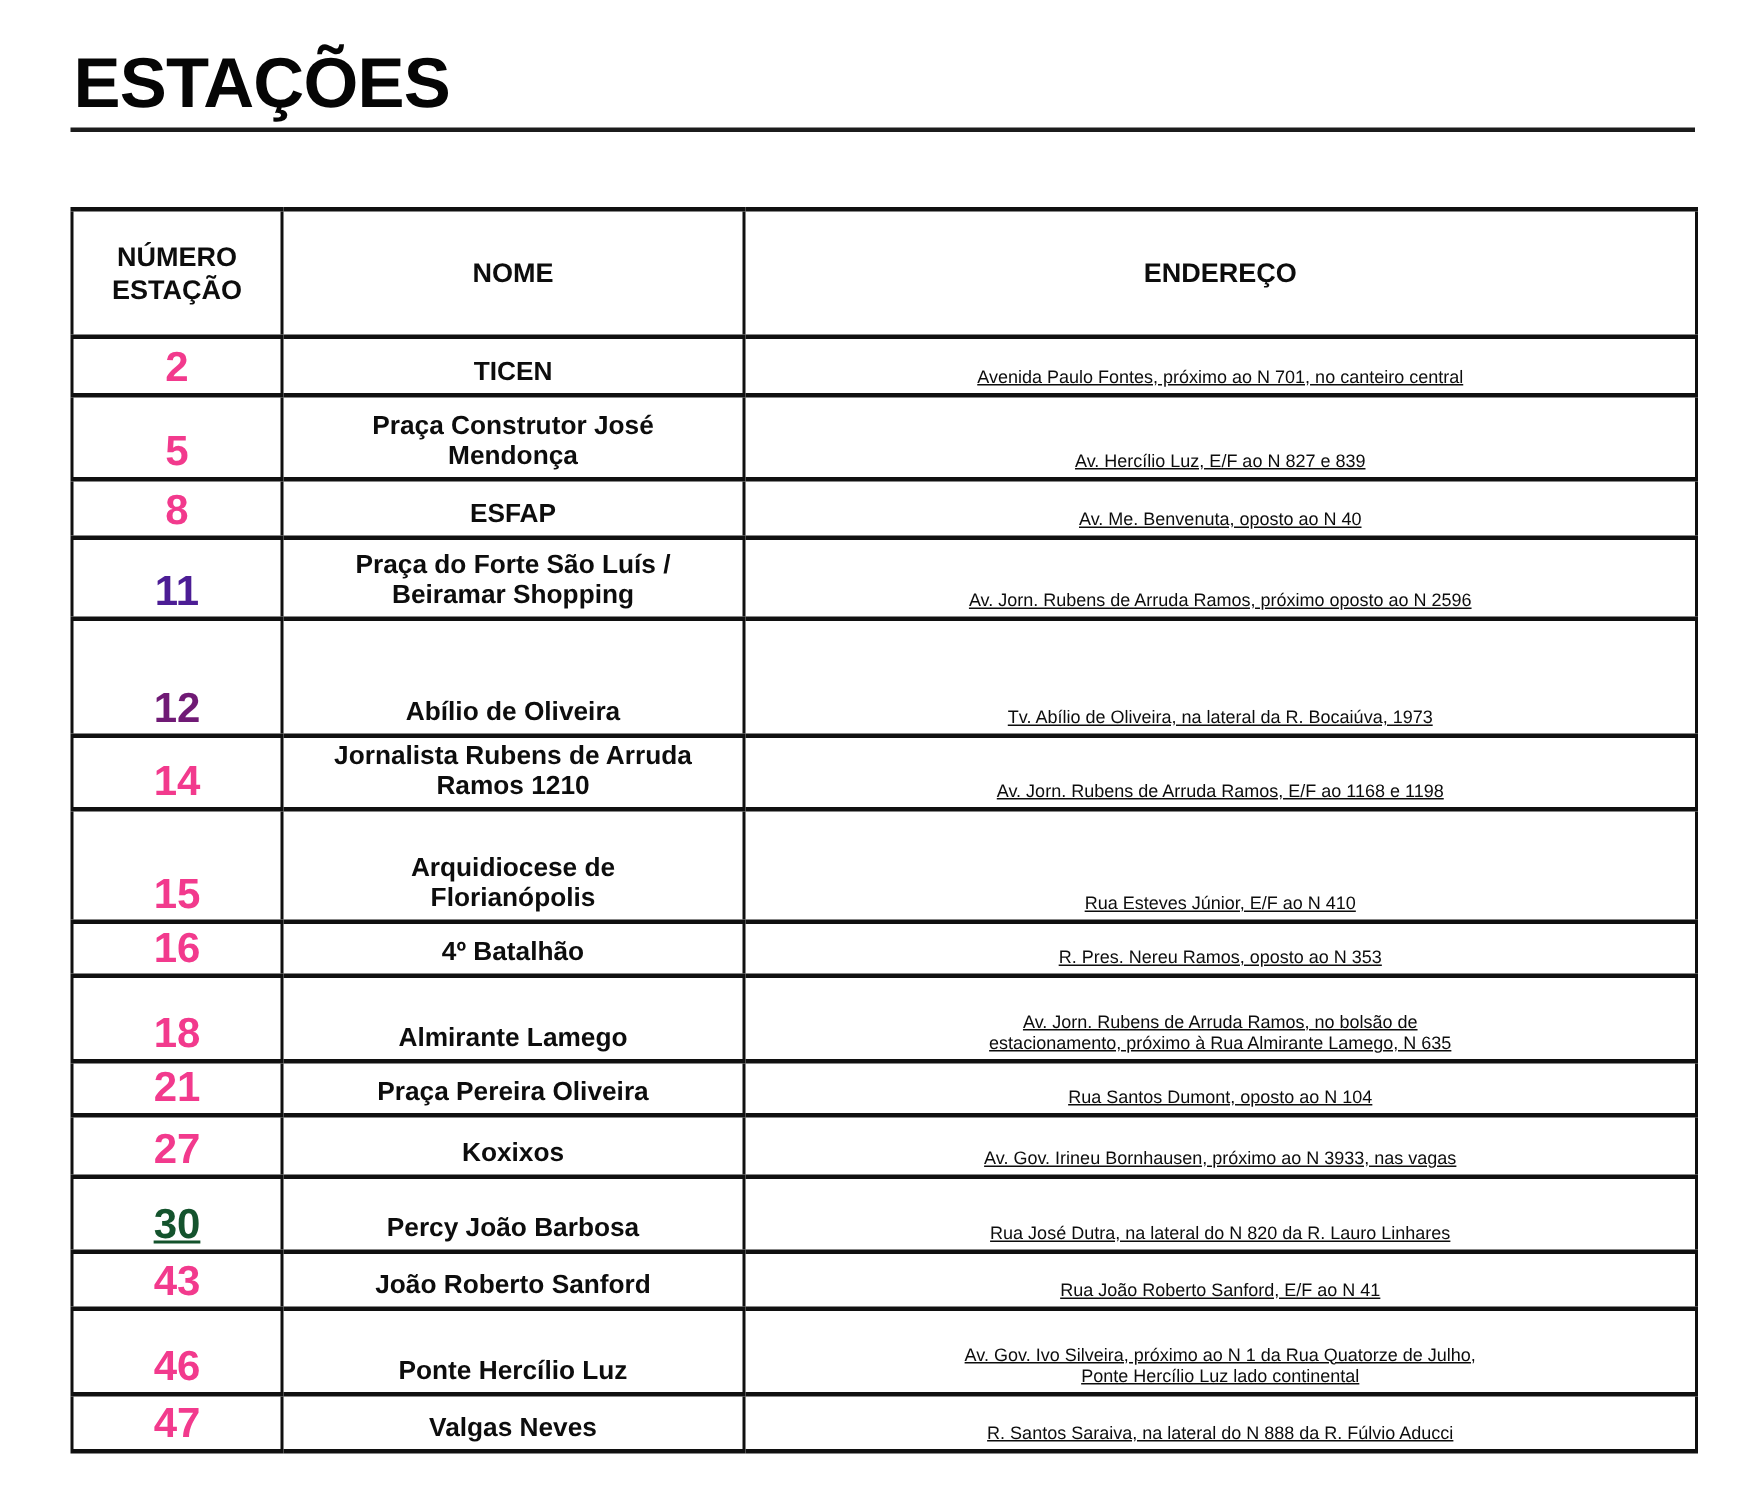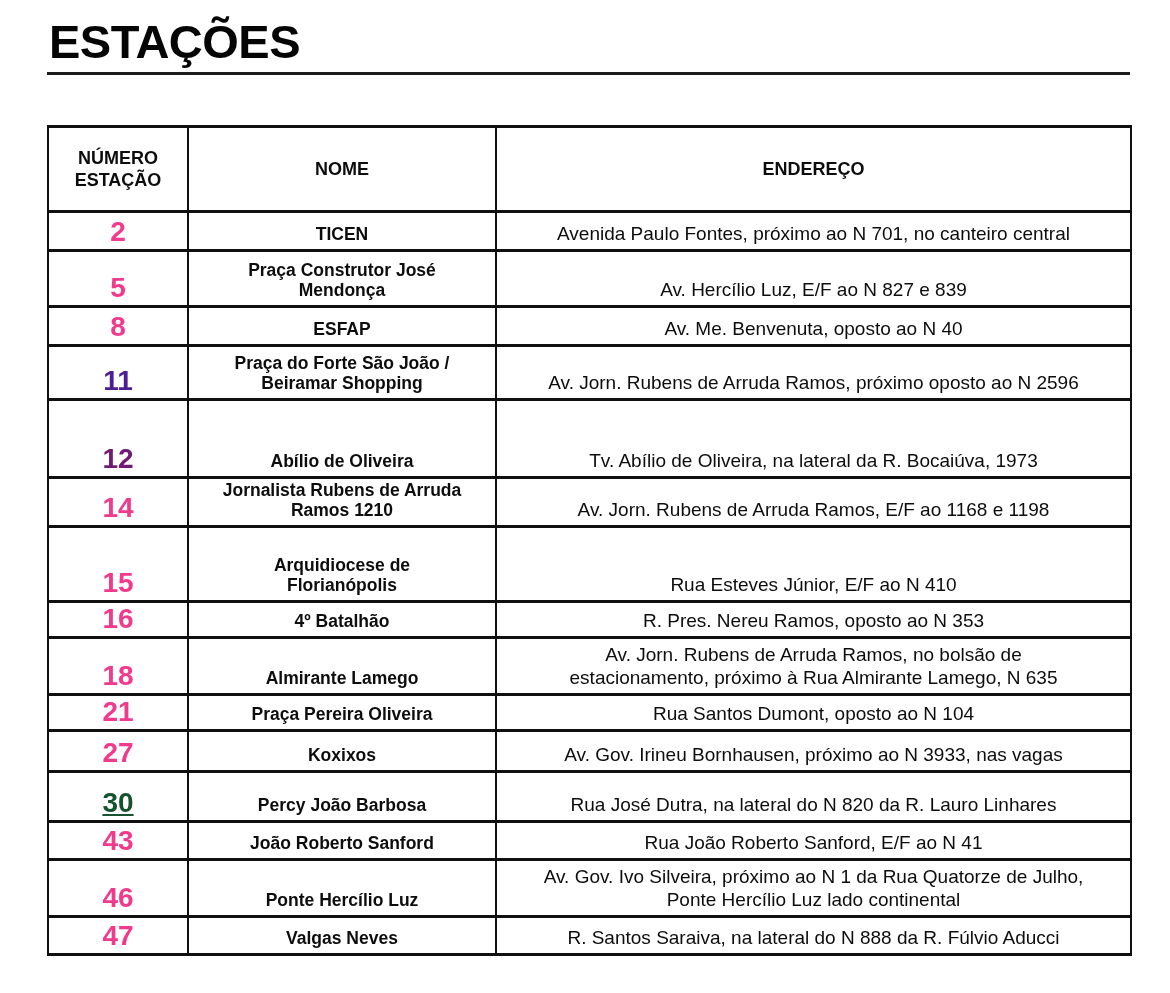--- a/index.html
+++ b/index.html
@@ -7,21 +7,21 @@
     margin: 0;
     padding: 0;
     background: #ffffff;
     width: 1170px;
     height: 993px;
     overflow: hidden;
     font-family: "Liberation Sans", "DejaVu Sans", sans-serif;
     color: #0d0d0d;
   }
   .page {
-    padding: 17px 40px 0 47px;
+    padding: 30px 40px 0 47px;
   }
   .page-title {
     font-size: 47px;
     font-weight: bold;
     letter-spacing: -0.5px;
     line-height: 1.05;
     margin: 0 0 0 2px;
     color: #050505;
   }
   .title-rule {
@@ -64,24 +64,25 @@
     padding-bottom: 3px;
   }
   td.cell-name {
     font-size: 17.5px;
     font-weight: bold;
     line-height: 1.15;
     white-space: pre-line;
     padding-bottom: 5px;
   }
   td.cell-address {
-    font-size: 19px;
+    font-size: 12px;
     line-height: 1.2;
     white-space: pre-line;
     padding-bottom: 4px;
+    text-decoration: underline;
   }
   
   tbody tr.h39 { height: 39px; }
   tbody tr.h56 { height: 56px; }
   tbody tr.h54 { height: 54px; }
   tbody tr.h78 { height: 78px; }
   tbody tr.h49 { height: 49px; }
   tbody tr.h75 { height: 75px; }
   tbody tr.h36 { height: 36px; }
   tbody tr.h57 { height: 57px; }
@@ -122,21 +123,21 @@
 Mendonça</td>
         <td class="cell-address">Av. Hercílio Luz, E/F ao N 827 e 839</td>
       </tr>
       <tr class="h39">
         <td class="cell-number" style="color: rgb(242, 58, 141);">8</td>
         <td class="cell-name">ESFAP</td>
         <td class="cell-address">Av. Me. Benvenuta, oposto ao N 40</td>
       </tr>
       <tr class="h54">
         <td class="cell-number" style="color: #4c1d95;">11</td>
-        <td class="cell-name">Praça do Forte São João /
+        <td class="cell-name">Praça do Forte São Luís /
 Beiramar Shopping</td>
         <td class="cell-address">Av. Jorn. Rubens de Arruda Ramos, próximo oposto ao N 2596</td>
       </tr>
       <tr class="h78">
         <td class="cell-number" style="color: #701a75;">12</td>
         <td class="cell-name">Abílio de Oliveira</td>
         <td class="cell-address">Tv. Abílio de Oliveira, na lateral da R. Bocaiúva, 1973</td>
       </tr>
       <tr class="h49">
         <td class="cell-number" style="color: rgb(242, 58, 141);">14</td>

